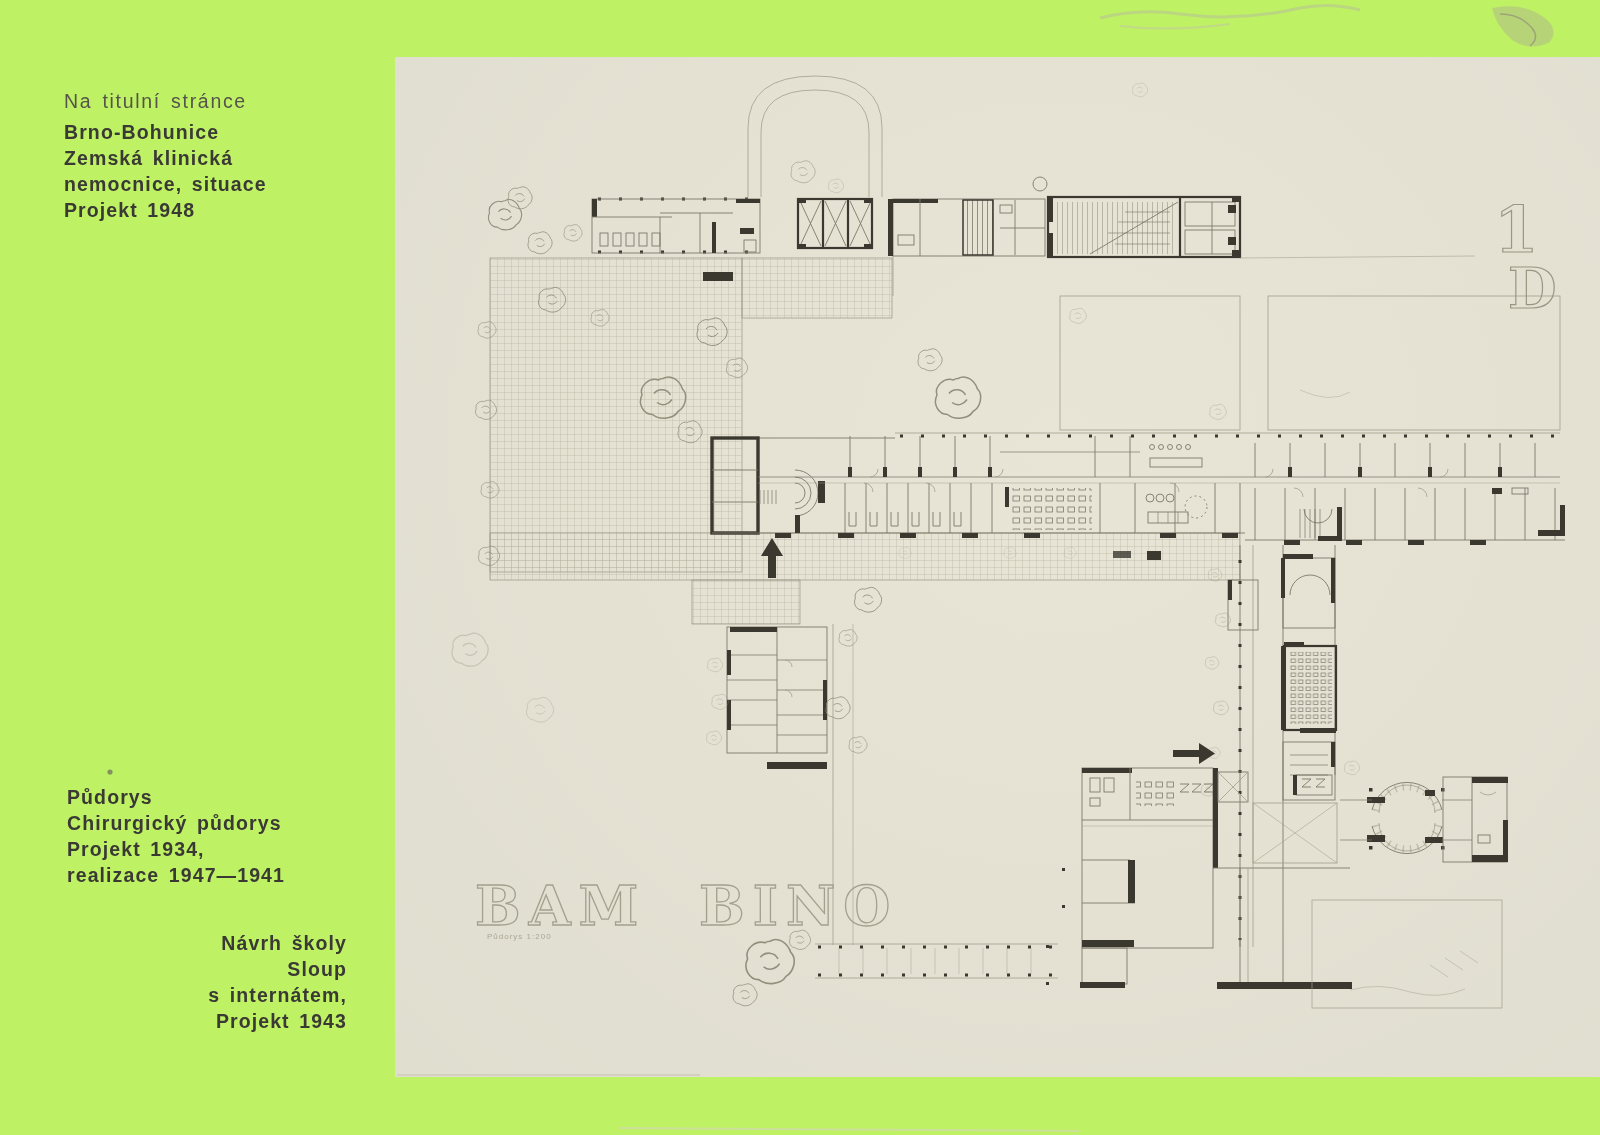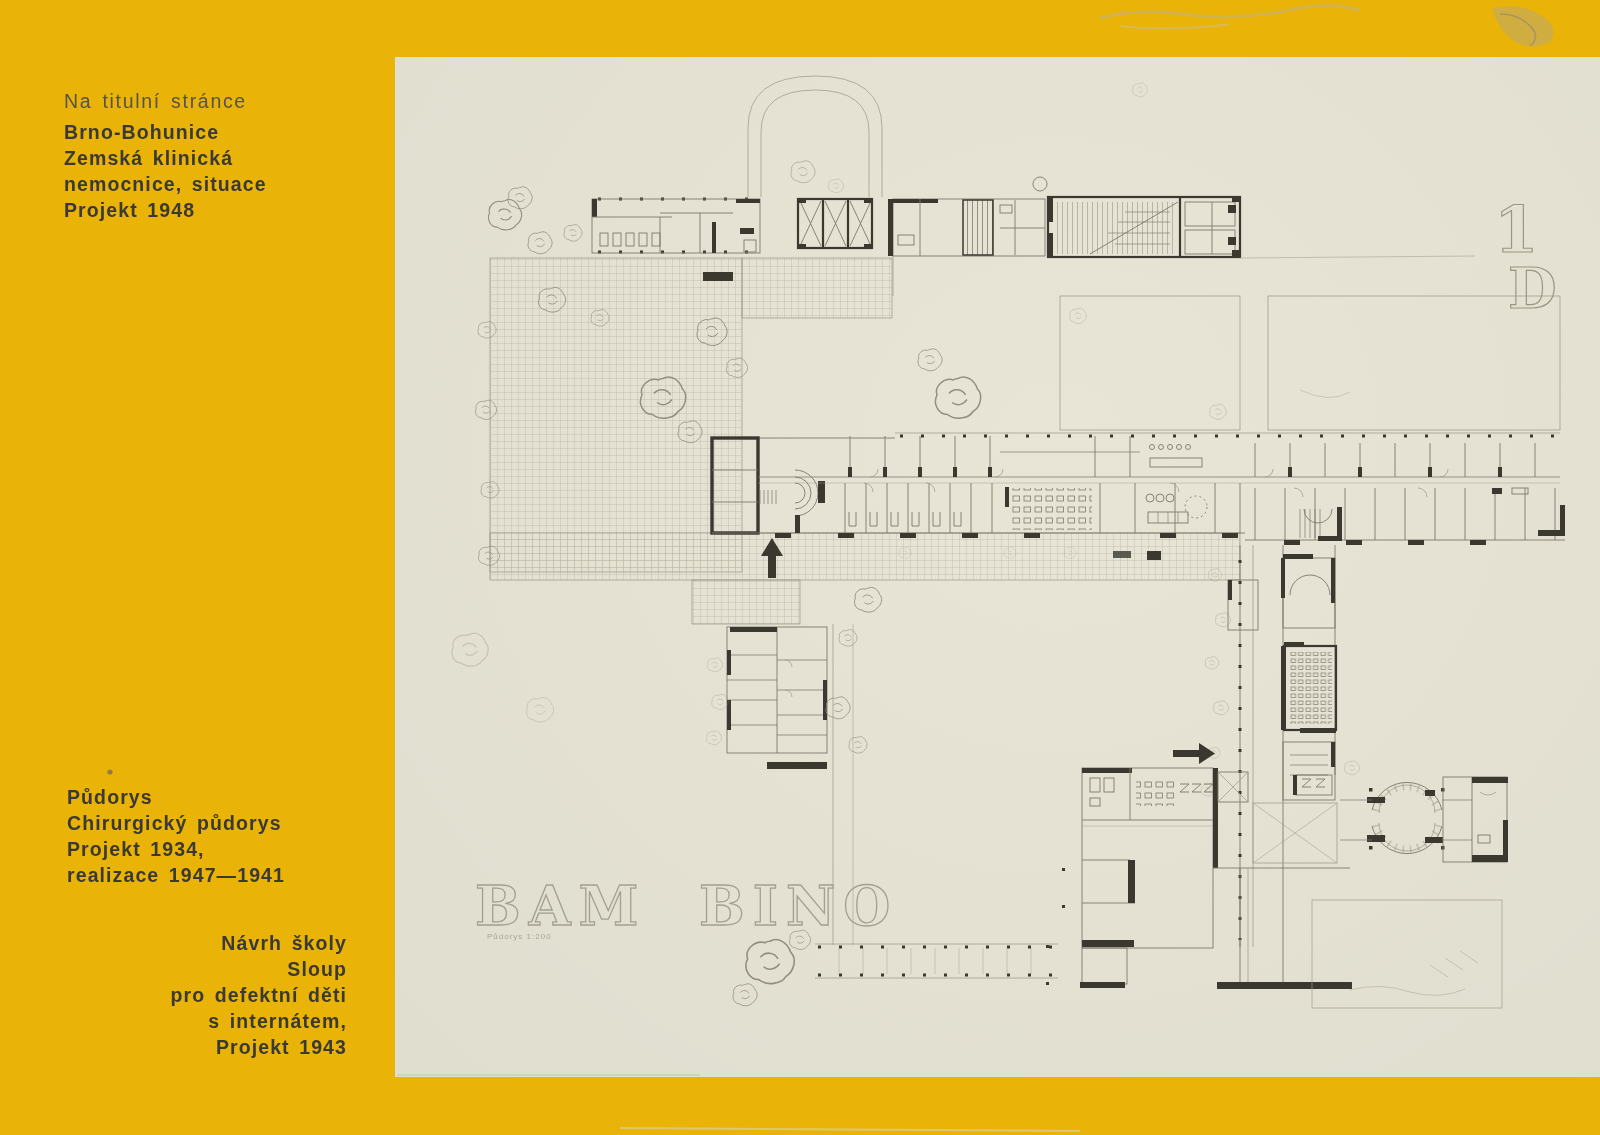--- a/index.html
+++ b/index.html
@@ -1,18 +1,18 @@
 <!DOCTYPE html>
 <html><head>
 <meta charset="utf-8">
 <style>
   html,body{margin:0;padding:0;}
   .page{
     position:relative; width:1600px; height:1135px; overflow:hidden;
-    background:#eab308;
+    background:#bef264;
     font-family:"Liberation Sans", sans-serif;
   }
   .plate{
     position:absolute; left:395px; top:57px; width:1205px; height:1020px;
     background:radial-gradient(ellipse at 55% 38%, #e8e5d7 0%, #e4e1d3 55%, #dfdecf 100%);
   }
   .cap{position:absolute; color:#3a3934; font-weight:bold; font-size:19.5px;
        line-height:26px; letter-spacing:1.1px; word-spacing:3px; white-space:nowrap;}
   .cap .note{font-weight:400; color:#55534b; letter-spacing:1.7px; margin-bottom:5px;}
   .cap.right{text-align:right; white-space:nowrap;}
@@ -43,21 +43,20 @@
   <div class="cap" style="left:67px; top:784px;">
     <div>Půdorys</div>
     <div>Chirurgický půdorys</div>
     <div>Projekt 1934,</div>
     <div>realizace 1947—1941</div>
   </div>
 
   <div class="cap right" style="left:40px; top:930px; width:307px;">
     <div>Návrh školy</div>
     <div>Sloup</div>
-    <div>pro defektní děti</div>
     <div>s internátem,</div>
     <div>Projekt 1943</div>
   </div>
 
   <svg width="1600" height="1135" style="position:absolute;left:0;top:0;pointer-events:none">
     <path d="M1100,18 q40,-10 80,-4 q60,8 120,-6 q30,-6 60,2" stroke="#b9b4a4" stroke-width="3" fill="none" opacity=".45"></path>
     <path d="M1120,26 q50,6 110,-2" stroke="#c4bfae" stroke-width="2" fill="none" opacity=".5"></path>
     <path d="M1492,8 q30,-6 50,8 q18,12 8,26 q-20,10 -38,-2 q-16,-14 -20,-32 z" fill="#a9a497" opacity=".4"></path>
     <path d="M1500,14 q20,0 32,14 q8,10 -2,18" stroke="#8a8577" stroke-width="1.5" fill="none" opacity=".6"></path>
     <circle cx="110" cy="772" r="2.6" fill="#6b675c" opacity=".7"></circle>

